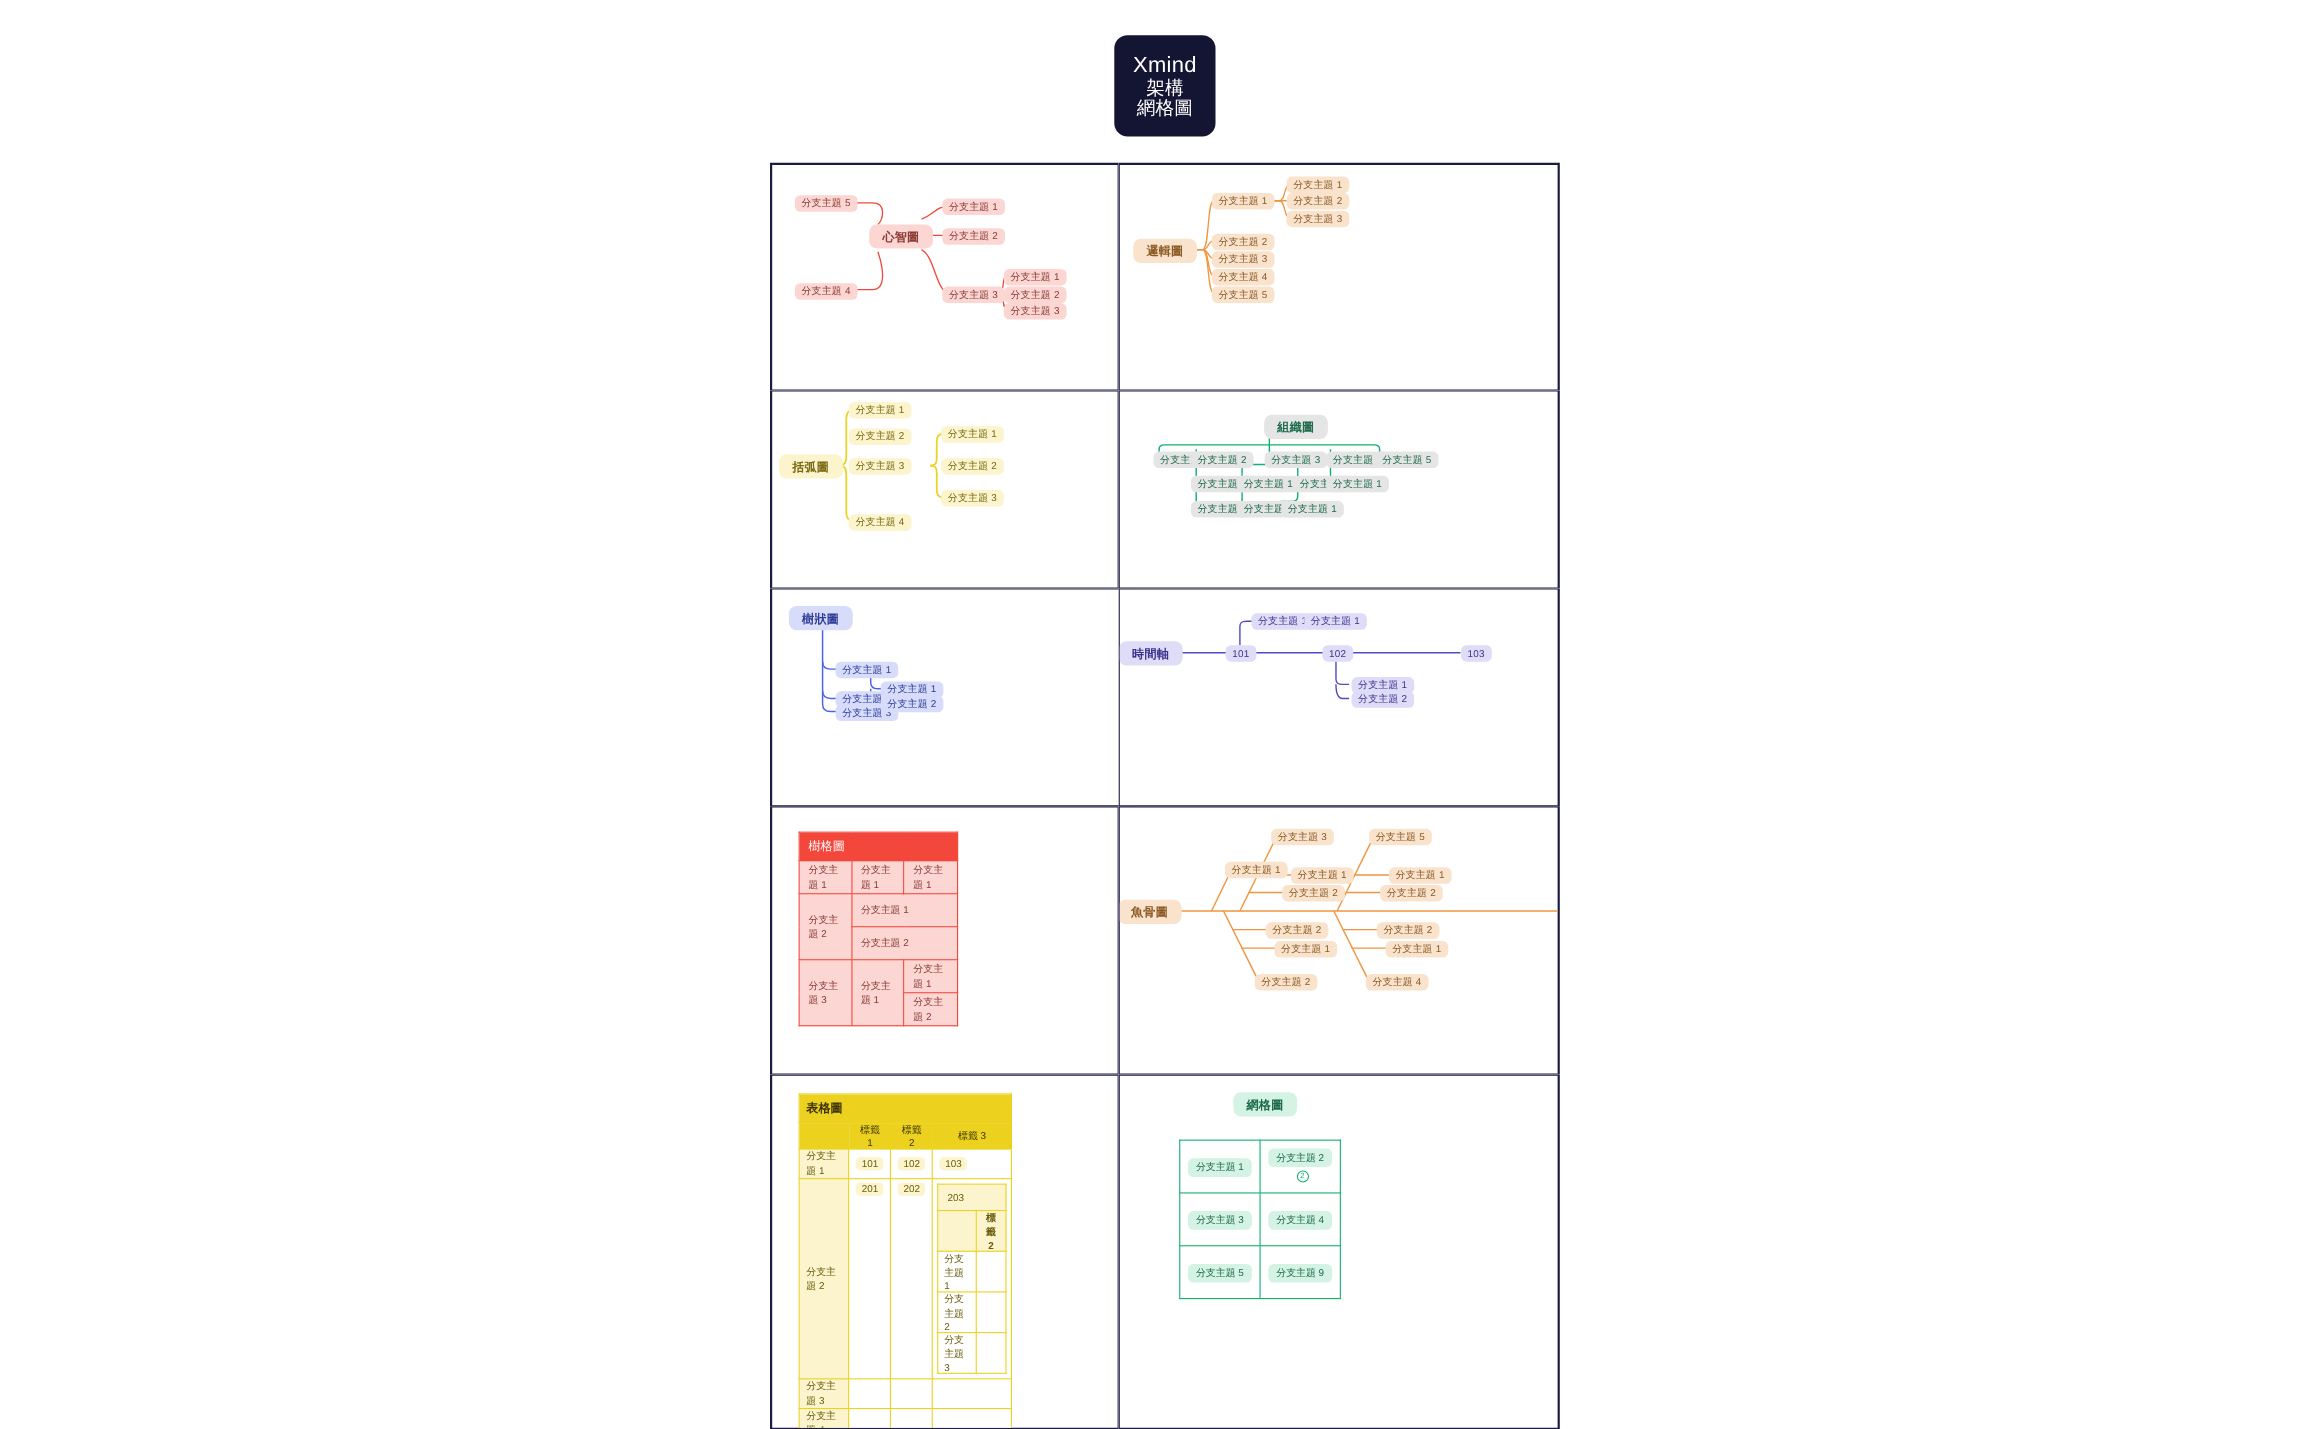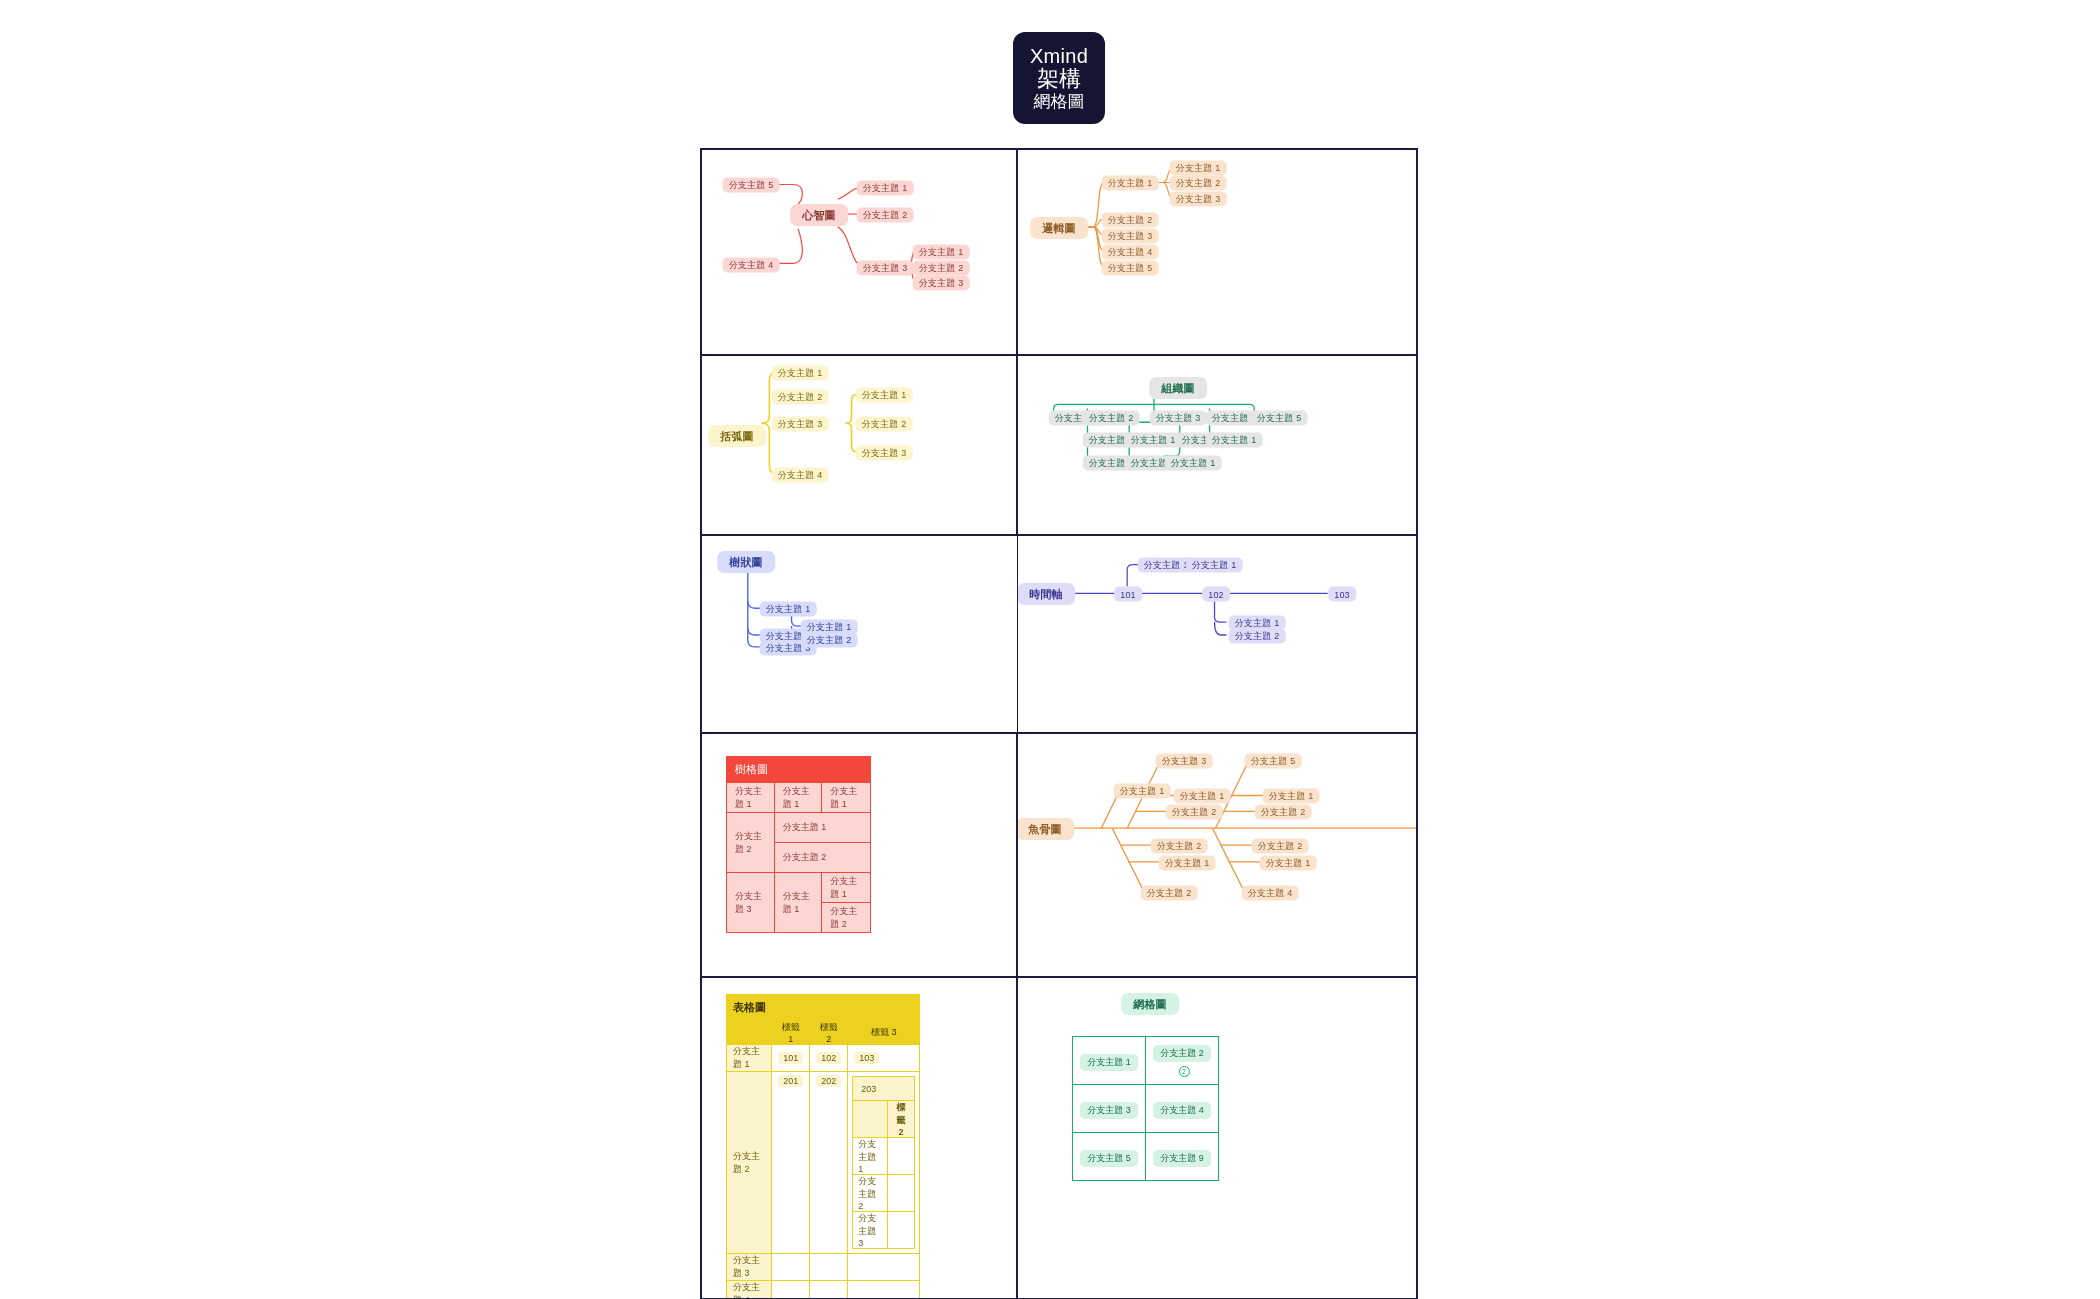--- a/index.html
+++ b/index.html
@@ -10,21 +10,21 @@
     position:relative; overflow:hidden;
   }
   
   #logo {
     position:absolute; left:1013px; top:32px; width:92px; height:92px;
     background:#141433; border-radius:12px;
     display:flex; flex-direction:column; align-items:center; justify-content:center;
     color:#ffffff; line-height:1.12;
   }
   #logo .l1 { font-size:20px; letter-spacing:.3px; }
-  #logo .l2 { font-size:22px; }
+  #logo .l2 { font-size:17px; }
   #logo .l3 { font-size:17px; }
 
   
   #board { position:absolute; left:700px; top:148px; width:718px; height:1152px; }
   .panel { position:absolute; border:2px solid #1c1c42; background:#fff; overflow:hidden; }
   .p-tl { left:0;    top:0;    width:317px; height:207px; border-right-width:1px;  border-bottom-width:1px; }
   .p-tr { left:317px;top:0;    width:401px; height:207px; border-left-width:1px;   border-bottom-width:1px; }
   .p-2l { left:0;    top:207px;width:317px; height:180px; border-right-width:1px;  border-top-width:1px; border-bottom-width:1px;}
   .p-2r { left:317px;top:207px;width:401px; height:180px; border-left-width:1px;   border-top-width:1px; border-bottom-width:1px;}
   .p-3l { left:0;    top:387px;width:333px; height:198px; border-right-width:1px;  border-top-width:1px; border-bottom-width:1px;}
@@ -147,21 +147,21 @@
 <div class="panel p-2l yel">
   <div class="stage">
     <svg class="links" viewBox="0 0 317 180" preserveAspectRatio="none">
       <g fill="none" stroke="#ecd21e" stroke-width="1.6">
         <path d="M60,68 C66,68 68,66 68,60 L68,25 C68,19 70,17 74,17"></path>
         <path d="M60,68 C66,68 68,70 68,76 L68,111 C68,117 70,119 74,119"></path>
         <path d="M145,68 C150,68 151,66 151,61 L151,46 C151,41 153,39 156,39"></path>
         <path d="M145,68 C150,68 151,70 151,75 L151,90 C151,95 153,97 156,97"></path>
       </g>
     </svg>
-    <div class="node root" style="left:35px;top:80px;">括弧圖</div>
+    <div class="node root" style="left:35px;top:68px;">括弧圖</div>
     <div class="node" style="left:98px;top:17px;">分支主題 1</div>
     <div class="node" style="left:98px;top:41px;">分支主題 2</div>
     <div class="node" style="left:98px;top:68px;">分支主題 3</div>
     <div class="node" style="left:98px;top:119px;">分支主題 4</div>
     <div class="node" style="left:182px;top:39px;">分支主題 1</div>
     <div class="node" style="left:182px;top:68px;">分支主題 2</div>
     <div class="node" style="left:182px;top:97px;">分支主題 3</div>
   </div>
 </div>
 

